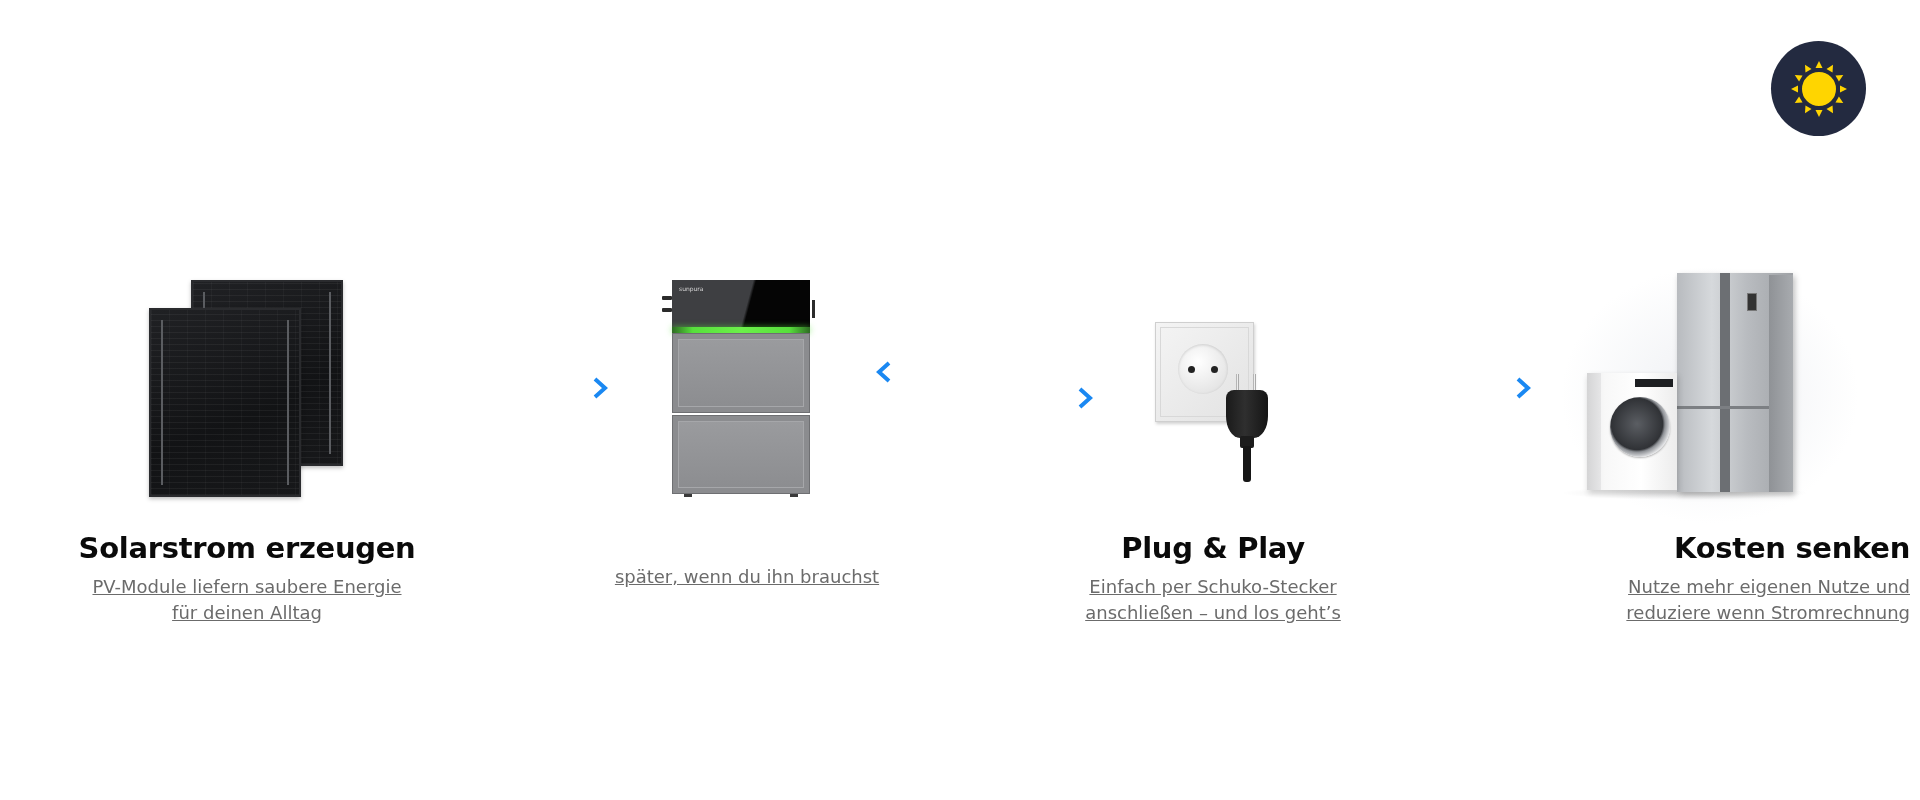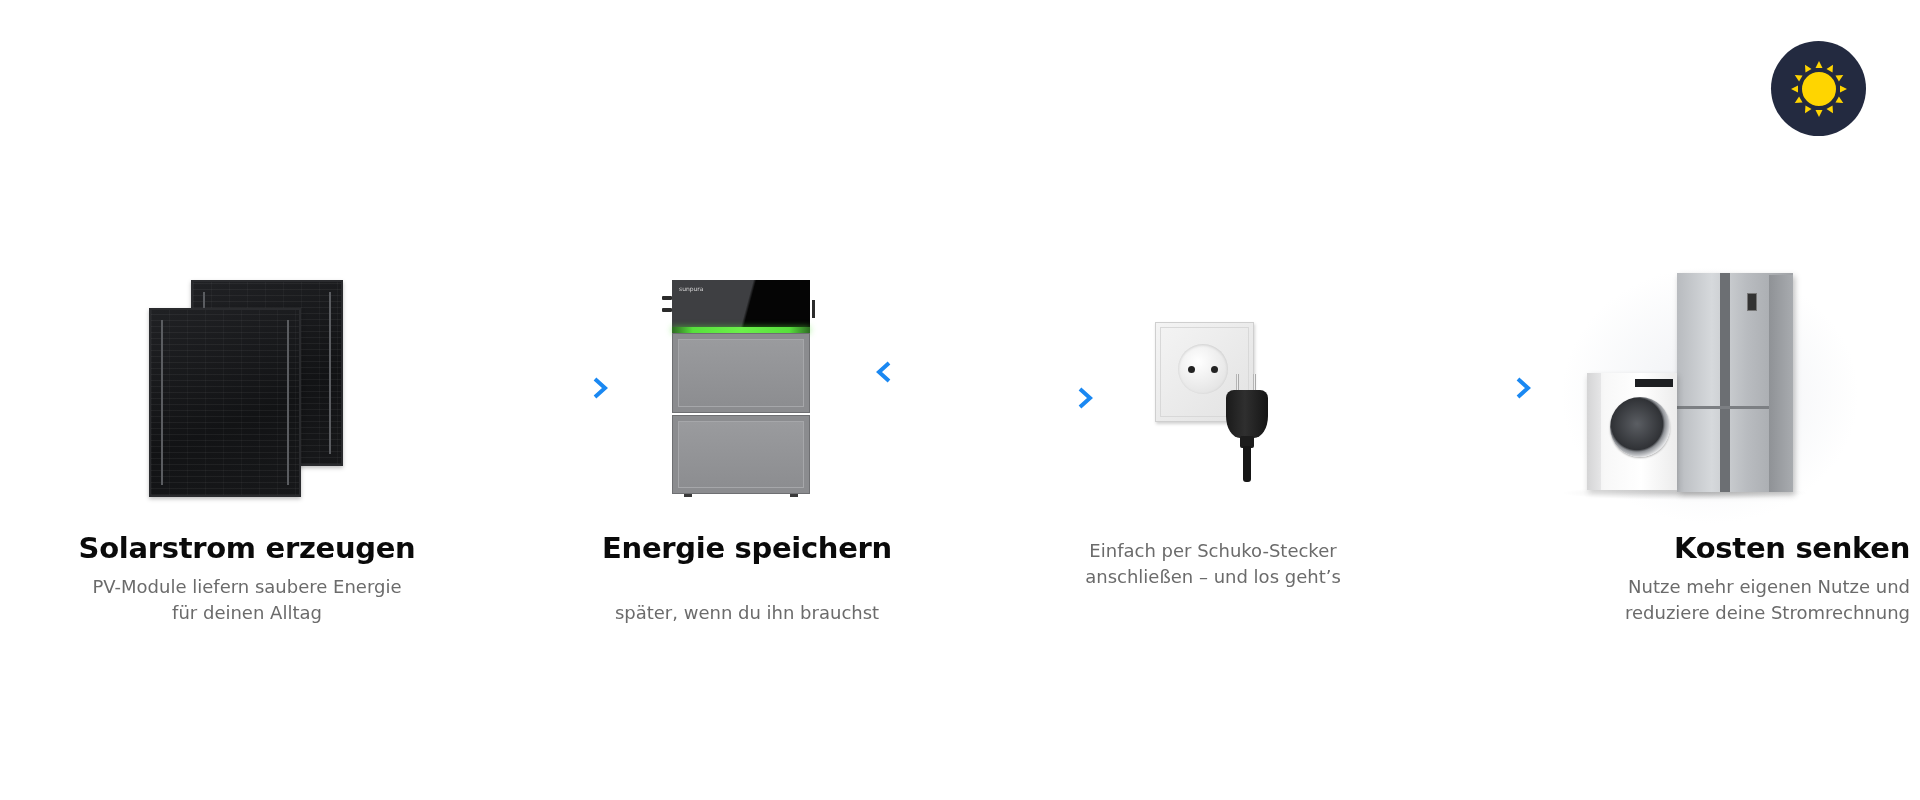--- a/index.html
+++ b/index.html
@@ -16,21 +16,21 @@
   }
 
   
   .step-text { position: absolute; top: 530px; width: 420px; text-align: center; }
   .step-title {
     font-family: "DejaVu Sans", sans-serif; font-weight: bold; font-size: 29px;
     color: #0a0a0a; letter-spacing: -0.3px; line-height: 36px; margin: 0;
   }
   .step-desc {
     font-family: "DejaVu Sans", sans-serif; font-size: 18px; color: #6b6b6b;
-    line-height: 26px; margin: 8px 0 0 0;
+    line-height: 26px; margin: 8px 0 0 0; text-decoration: underline;
   }
 
   
   .arrow { position: absolute; }
 
   
   .panel {
     position: absolute; background: #151618; border: 2px solid #2a2b2e;
     box-shadow: 0 2px 4px rgba(0,0,0,0.25);
     background-image:
@@ -250,33 +250,33 @@
 
 <div class="step-text" style="left:37px;">
   <h2 class="step-title">Solarstrom erzeugen</h2>
   <p class="step-desc">
     <span>PV-Module liefern saubere Energie</span><br>
     <span>für deinen Alltag</span>
   </p>
 </div>
 
 <div class="step-text" style="left:537px;">
-  <h2 class="step-title">Energie speichern</h2>
   <p class="step-desc">
     <br>
     <span>später, wenn du ihn brauchst</span>
   </p>
 </div>
 
 <div class="step-text" style="left:1003px;">
+  <h2 class="step-title">Plug &amp; Play</h2>
   <p class="step-desc">
     <span>Einfach per Schuko-Stecker</span><br>
     <span>anschließen – und los geht’s</span>
   </p>
 </div>
 
 <div class="step-text" style="left:1490px;text-align:right;">
   <h2 class="step-title">Kosten senken</h2>
   <p class="step-desc">
     <span>Nutze mehr eigenen Nutze und</span><br>
-    <span>reduziere deine Stromrechnung</span>
+    <span>reduziere wenn Stromrechnung</span>
   </p>
 </div>
 
 </body></html>

